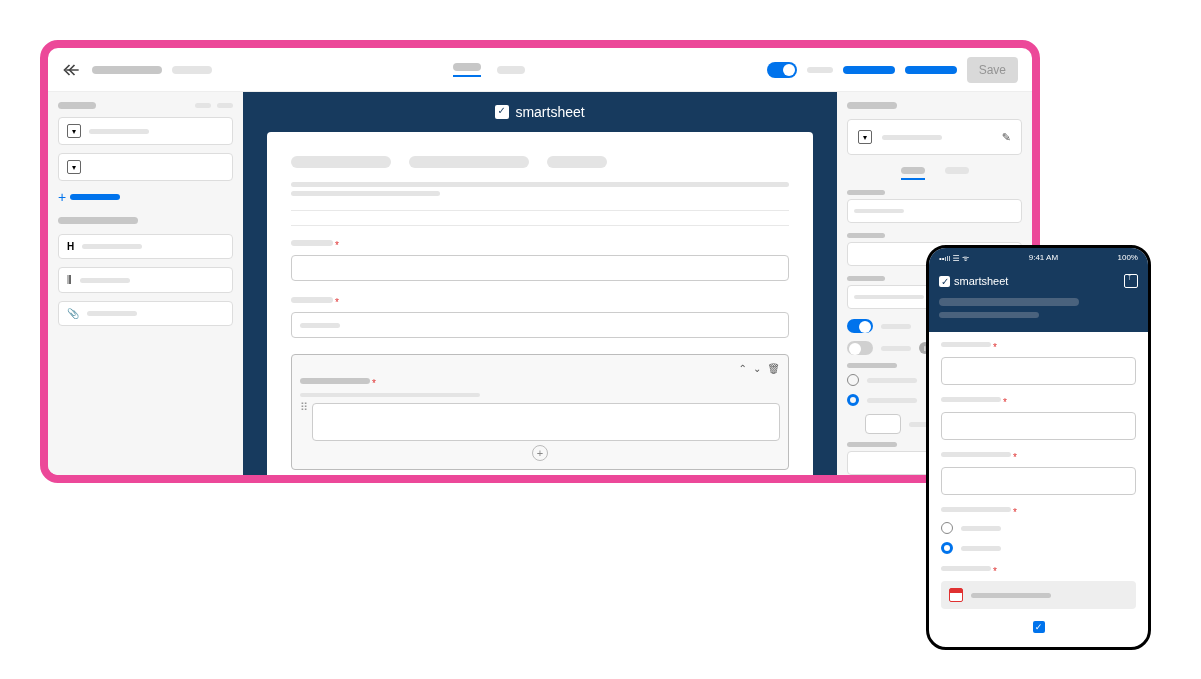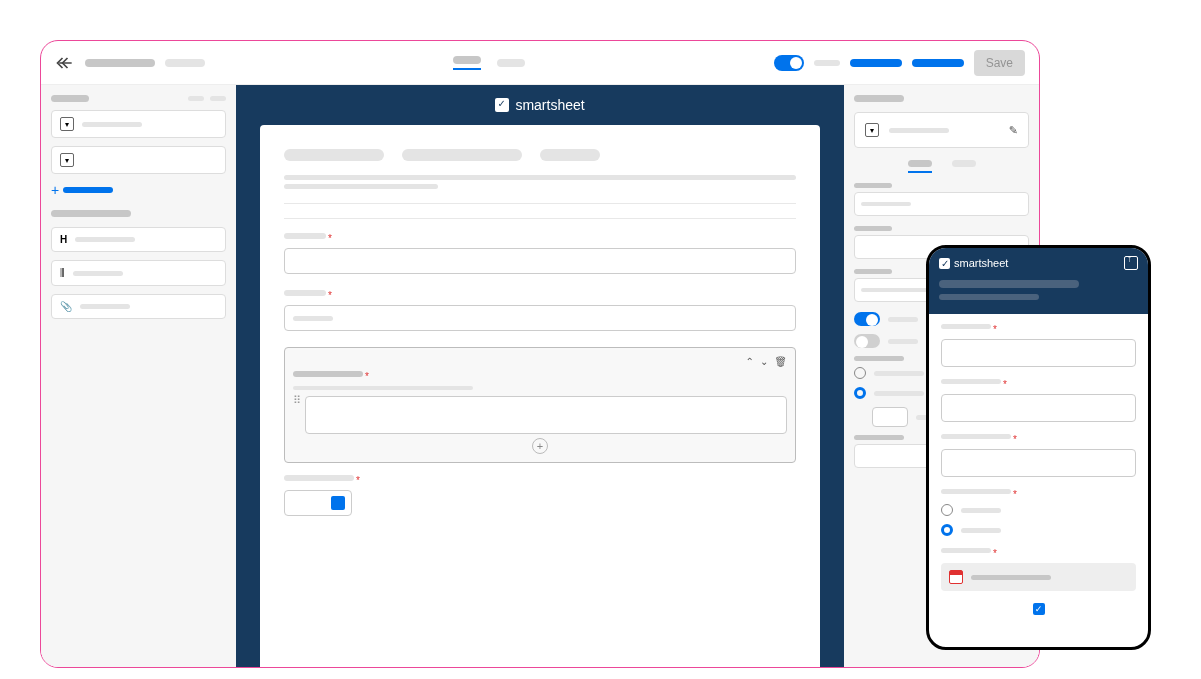--- a/index.html
+++ b/index.html
@@ -1,21 +1,21 @@
 <!DOCTYPE html>
 <html><head>
 <meta charset="utf-8">
 <style>
 * { margin:0; padding:0; box-sizing:border-box; font-family:-apple-system,BlinkMacSystemFont,sans-serif; }
 body { background:#fff; width:1201px; height:679px; position:relative; overflow:hidden; }
 
 
 .desktop {
-  position:absolute; left:40px; top:40px; width:1000px; height:628px;
-  border:1px solid #ec4899; border-radius:18px; background:#fff; overflow:hidden;
+  position:absolute; left:40px; top:40px; width:1000px; height:443px;
+  border:8px solid #ec4899; border-radius:18px; background:#fff; overflow:hidden;
 }
 
 
 .toolbar {
   height:44px; border-bottom:1px solid #eee; display:flex; align-items:center;
   padding:0 14px; gap:10px;
 }
 .back-arrow { width:20px; height:20px; stroke:#444; cursor:pointer; }
 .bar { border-radius:10px; }
 .bar-dk { background:#c7c7c7; }
@@ -265,20 +265,25 @@
       </div>
 
       <div class="bar bar-dk" style="width:50px;height:5px;margin:8px 0 4px"></div>
       <div class="r-input"></div>
     </div>
 
   </div>
 </div>
 
 <div class="mobile">
+  <div class="m-status">
+    <span>••ıll ☰ ᯤ</span>
+    <span>9:41 AM</span>
+    <span>100%</span>
+  </div>
   <div class="m-head">
     <div class="m-brand">
       <span style="display:flex;align-items:center;gap:4px">
         <div class="brand-check" style="width:11px;height:11px"></div>
         <span>smartsheet</span>
       </span>
       <div class="share-ic"></div>
     </div>
     <div class="m-title1"></div>
     <div class="m-title2"></div>

